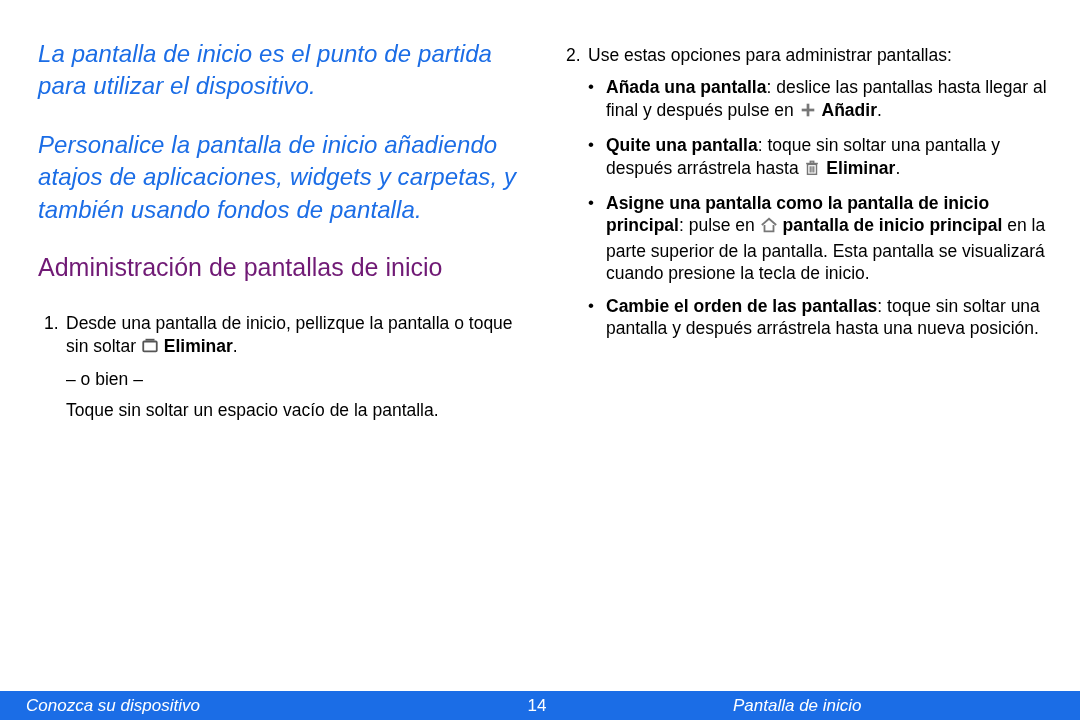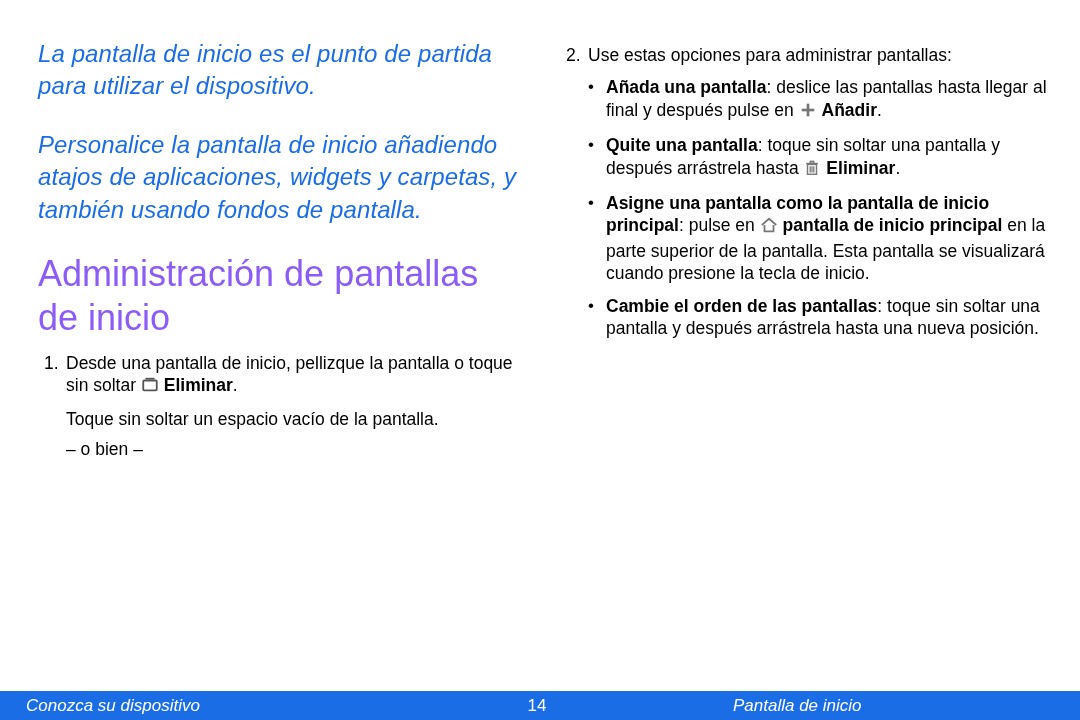--- a/index.html
+++ b/index.html
@@ -1,21 +1,21 @@
 <!DOCTYPE html>
 <html><head>
 <meta charset="utf-8">
 <style>
   * { box-sizing: border-box; margin: 0; padding: 0; }
   html, body { width: 1080px; height: 720px; font-family: Arial, Helvetica, sans-serif; }
   body { display: flex; flex-direction: column; background: #fff; }
   .page { flex: 1; display: flex; padding: 38px 32px 20px 38px; gap: 46px; }
   .col { flex: 1; font-size: 17.5px; line-height: 1.28; color: #000; }
   .intro { color: #1b6de6; font-style: italic; font-size: 24px; line-height: 1.35; margin-bottom: 26px; letter-spacing: 0.1px; }
-  .section-h { color: #8b5cf6; font-size: 36px; font-weight: 400; line-height: 1.22; margin-bottom: 12px; }
+  .section-h { color: #701a75; font-size: 25px; font-weight: 400; line-height: 1.22; margin-bottom: 30px; }
   .body-p { margin: 0 0 12px 6px; }
   .step { display: flex; margin: 6px 0 0 6px; }
   .step-num { width: 22px; flex: none; }
   .step-body { flex: 1; }
   .sub { margin: 8px 0 0 0; }
   .bullet-list { margin-left: 0; }
   .bullet { display: flex; margin: 10px 0 0 0; }
   .bullet-dot { flex: none; width: 18px; font-size: 17px; line-height: 1.2; padding-top: 1px; }
   .bullet-body { flex: 1; }
   b { font-weight: 700; }
@@ -39,22 +39,22 @@
       <div class="step-num">1.</div>
       <div class="step-body">
         <span>Desde una pantalla de inicio, pellizque la pantalla o toque sin soltar </span>
         <span class="icon">
           <svg class="ico" viewBox="0 0 20 20">
               <rect x="2.5" y="5" width="15" height="11" rx="1" fill="none" stroke="#555" stroke-width="2"></rect>
               <line x1="5" y1="3" x2="15" y2="3" stroke="#555" stroke-width="2"></line>
             </svg>
         </span>
         <b> Eliminar</b><span>.</span>
+        <p class="sub">– o bien –</p>
         <p class="sub">Toque sin soltar un espacio vacío de la pantalla.</p>
-        <p class="sub">– o bien –</p>
       </div>
     </div>
   </div>
 
   <div class="col">
     <div class="step" style="margin-left:0">
       <div class="step-num">2.</div>
       <div class="step-body">
         <span>Use estas opciones para administrar pantallas:</span>
 

